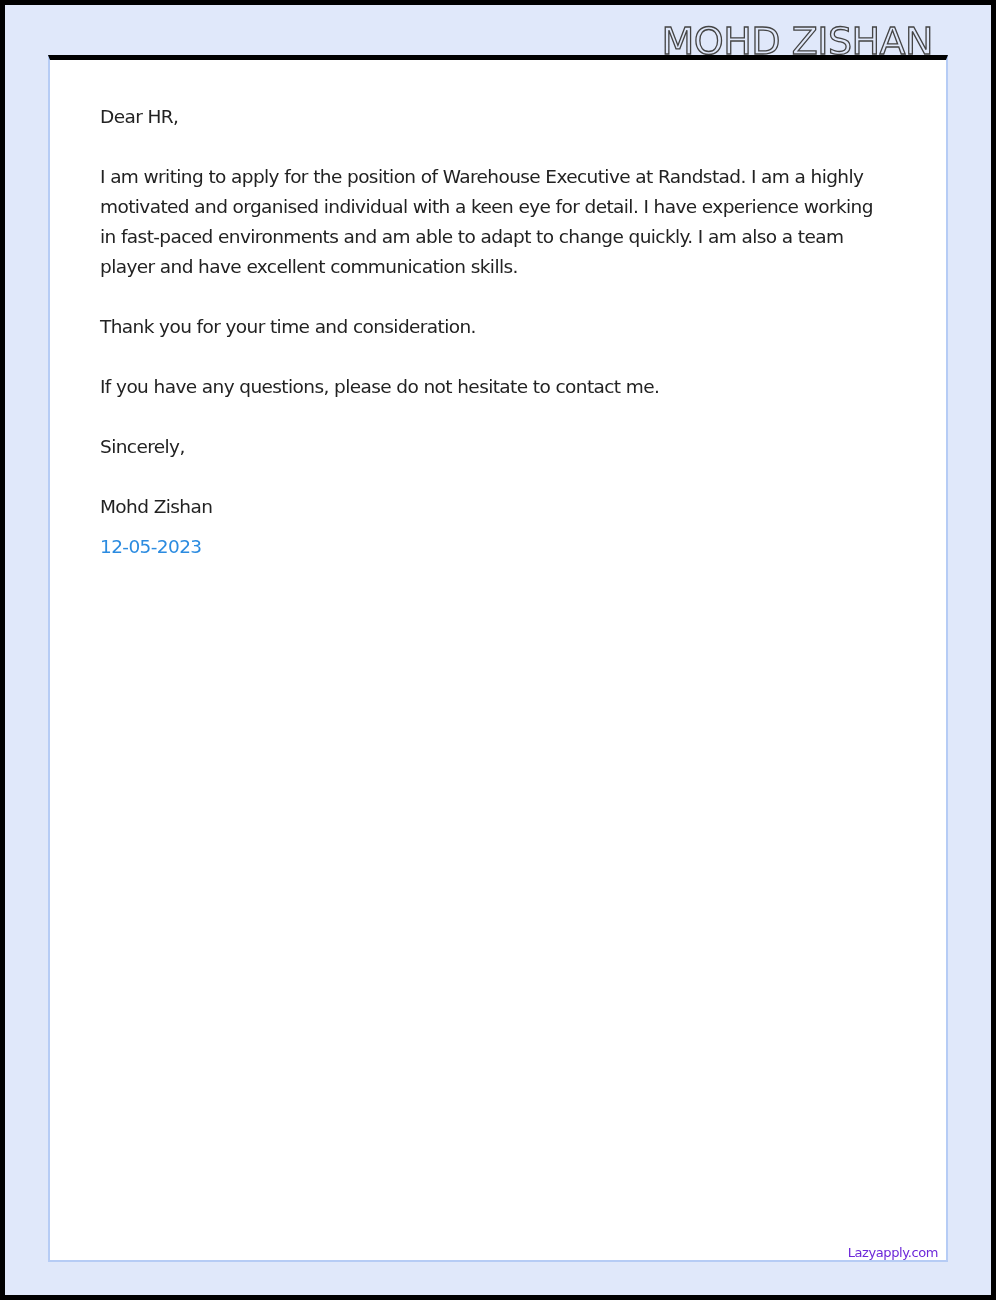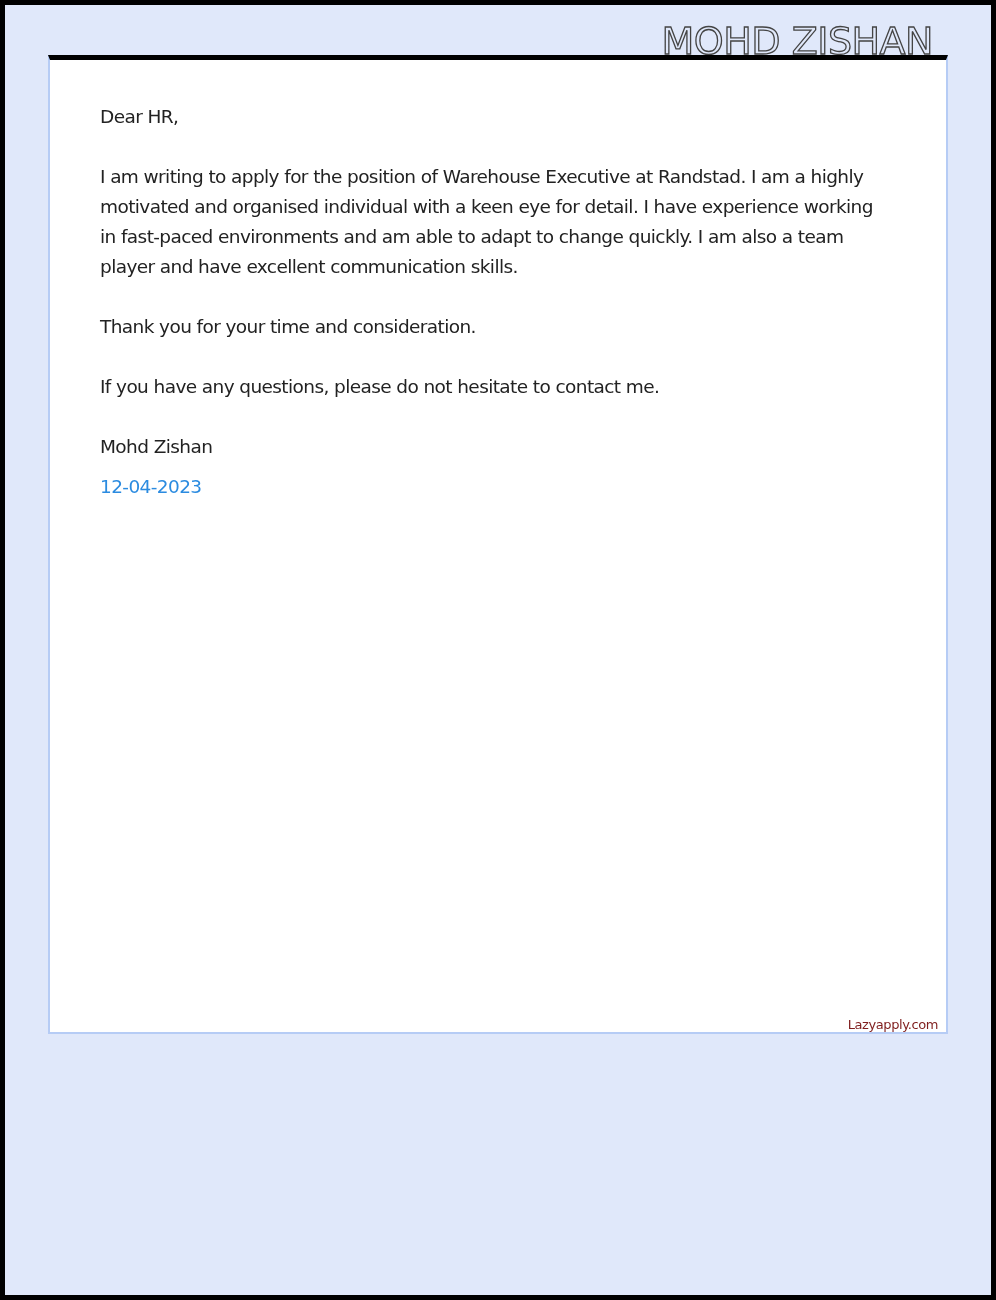--- a/index.html
+++ b/index.html
@@ -13,50 +13,51 @@
     .name {
       position: absolute; right: 58px; top: 12px;
       font-family: "DejaVu Sans", sans-serif;
       font-size: 38px; letter-spacing: -0.5px;
       color: #e0e8fa;
       -webkit-text-stroke: 1.3px #444;
       line-height: 48px;
     }
     .page {
       position: absolute; left: 43px; top: 50px;
-      width: 900px; height: 979px; box-sizing: border-box;
+      width: 900px; height: 1207px; box-sizing: border-box;
       background: #fff;
       border-top: 5px solid #000;
       border-left: 2px solid #b6ccf5;
       border-right: 2px solid #b6ccf5;
       border-bottom: 2px solid #b6ccf5;
     }
     .letter {
       position: absolute; left: 50px; top: 42px; width: 790px;
       font-size: 18.5px; line-height: 30px; color: #222;
       font-family: "DejaVu Sans", sans-serif;
       letter-spacing: -0.6px;
     }
     .letter p { margin: 0 0 30px 0; }
     .letter p.sig { margin-bottom: 10px; }
     .date { color: #2b8be0; }
     .footer {
       position: absolute; right: 8px; bottom: 0px;
-      font-size: 13px; color: #7f1d1d;
+      font-size: 13px; color: #6d28d9;
       font-family: "DejaVu Sans", sans-serif; letter-spacing: -0.4px; margin-top: 40px;
     }
   </style>
 </head>
 <body>
 
 <div class="name">MOHD ZISHAN</div>
 
 <div class="page">
   <div class="letter">
     <p>Dear HR,</p>
     <p>I am writing to apply for the position of Warehouse Executive at Randstad. I am a highly motivated and organised individual with a keen eye for detail. I have experience working in fast-paced environments and am able to adapt to change quickly. I am also a team player and have excellent communication skills.</p>
     <p>Thank you for your time and consideration.</p>
     <p>If you have any questions, please do not hesitate to contact me.</p>
+    <p>Sincerely,</p>
     <p class="sig">Mohd Zishan</p>
-    <p class="date">12-04-2023</p>
+    <p class="date">12-05-2023</p>
   </div>
   <div class="footer">Lazyapply.com</div>
 </div>
 
 </body></html>

